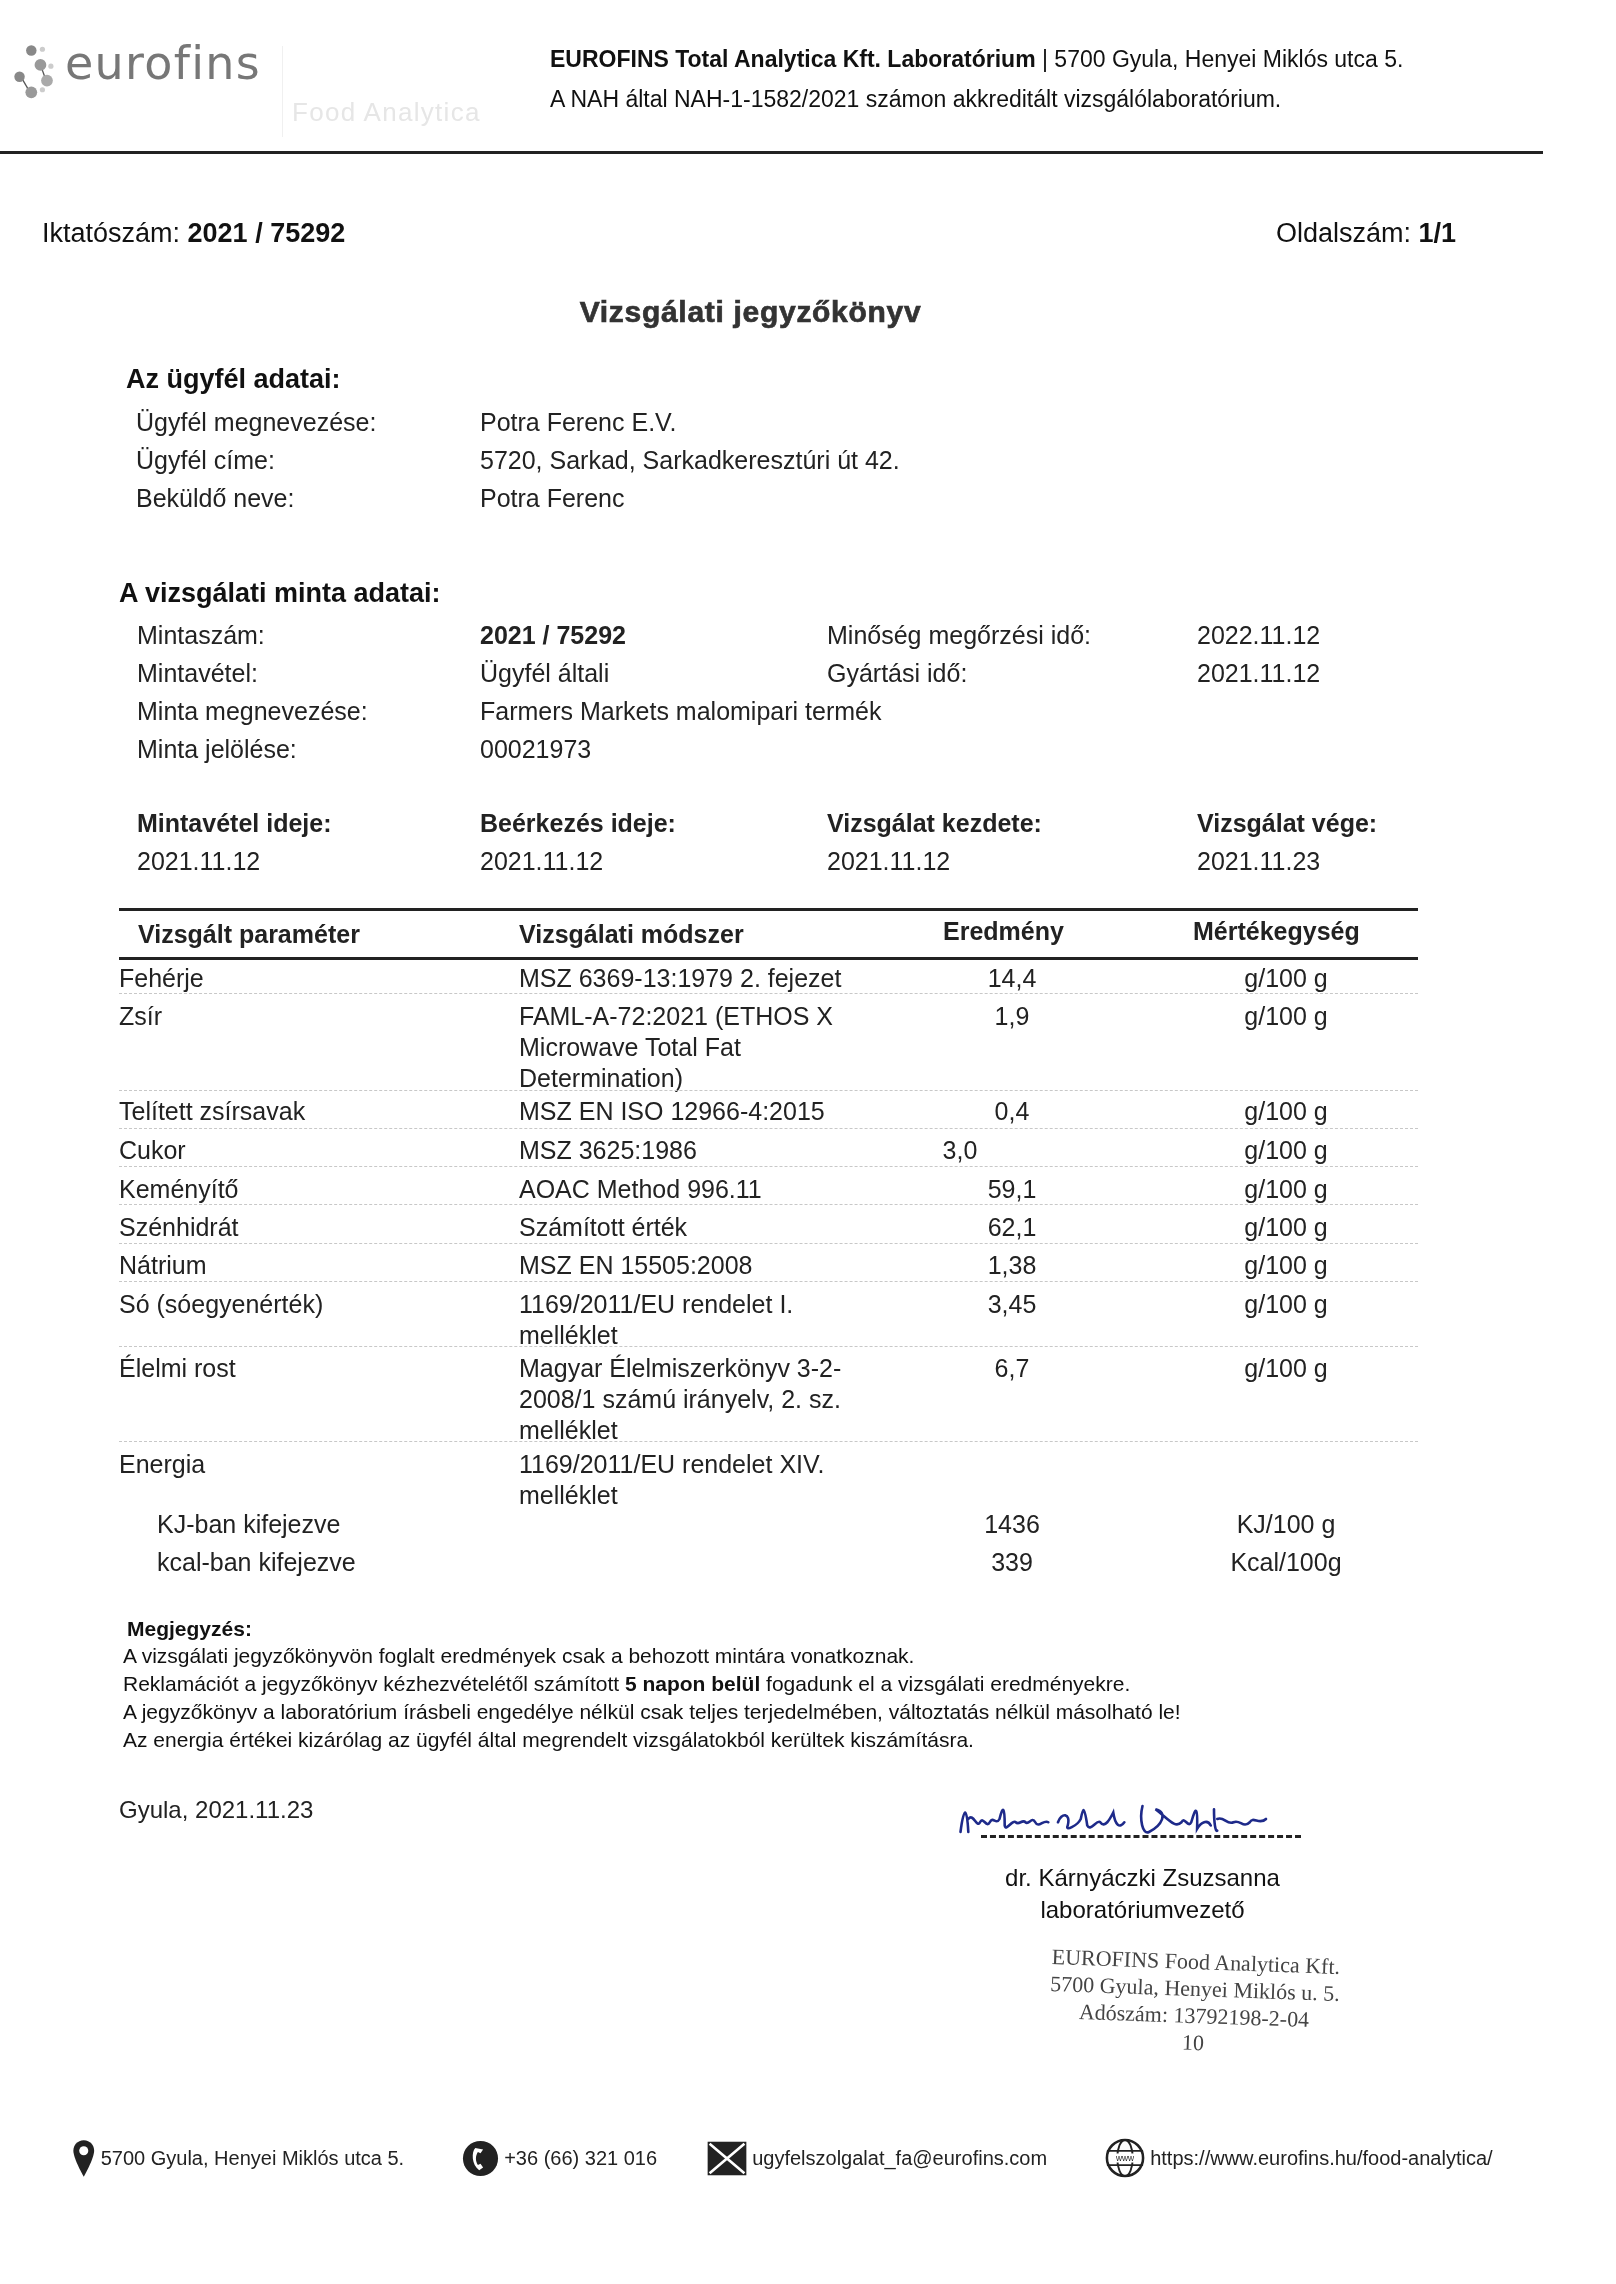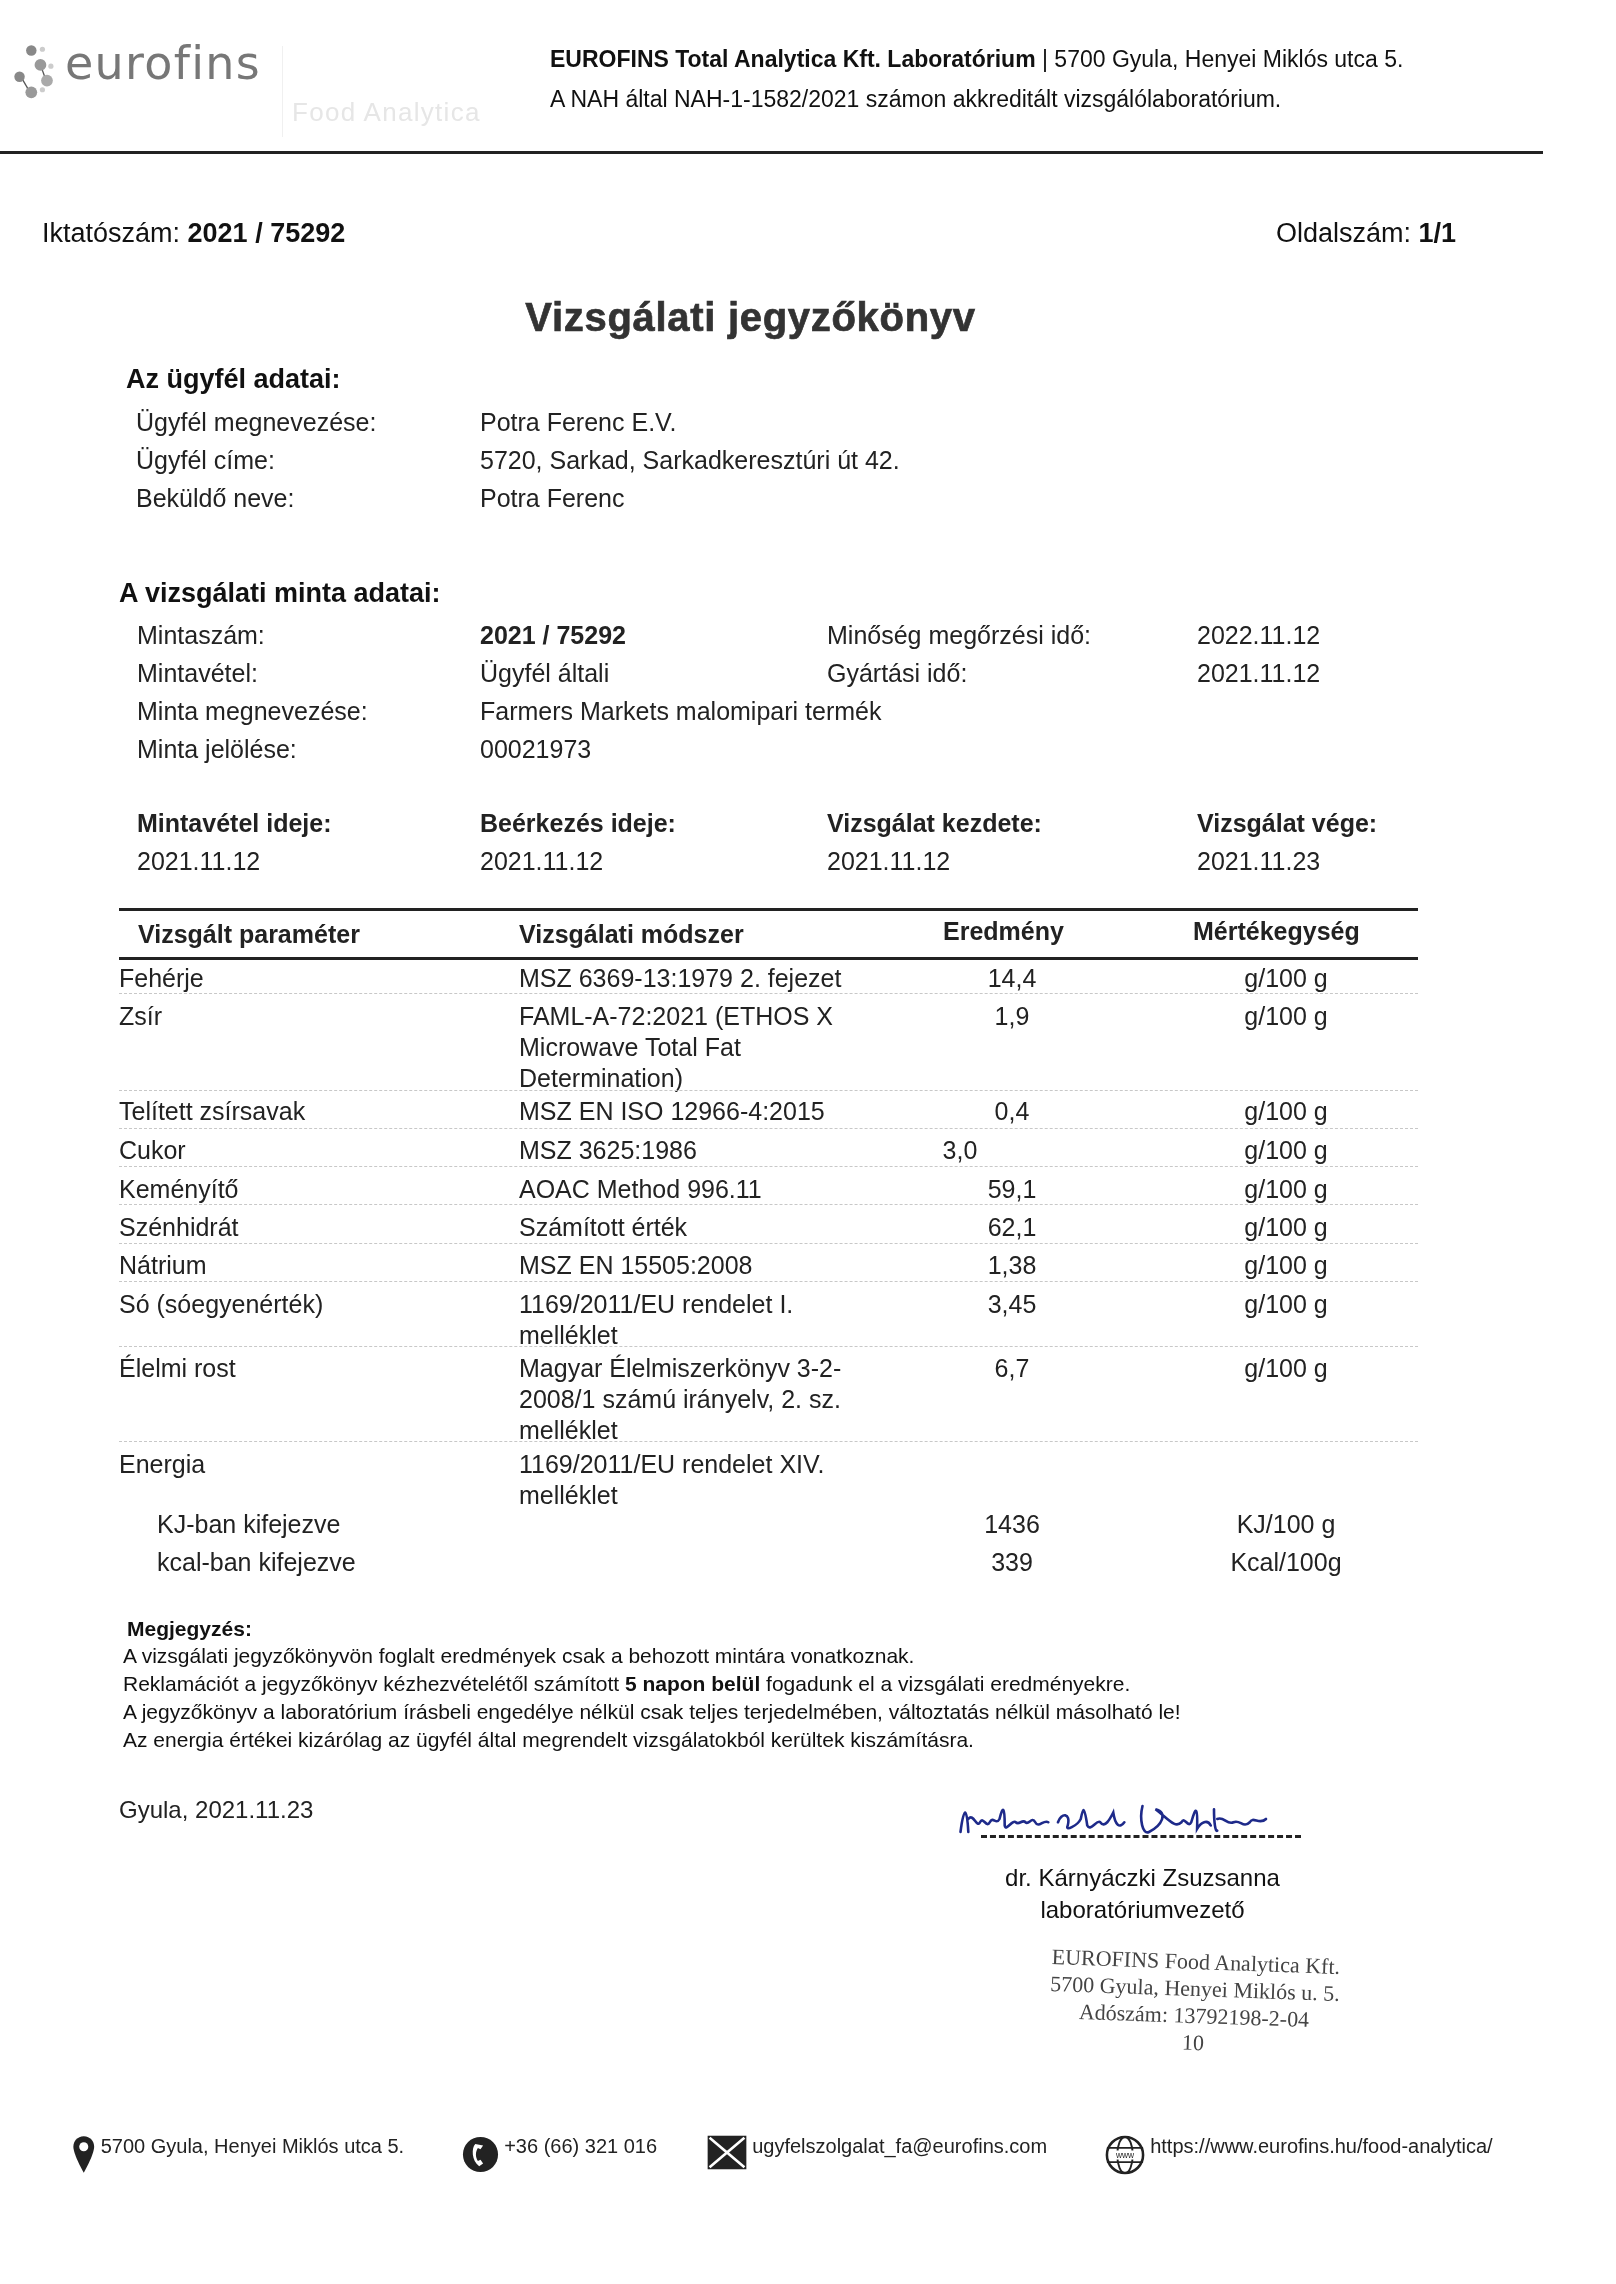--- a/index.html
+++ b/index.html
@@ -12,21 +12,21 @@
                font-size:46px; color:#777; letter-spacing:1.3px; font-weight:normal; }
   .logo-sub { position:absolute; left:292px; top:97px; font-size:26px; color:#e6e6e6; letter-spacing:1.3px; }
   .logo-divider { position:absolute; left:282px; top:46px; width:1.3px; height:91px; background:#f0f0f0; }
   .hdr1 { left:550px; top:46px; font-size:23px; }
   .hdr1 b { font-weight:bold; }
   .hdr2 { left:550px; top:86px; font-size:23px; }
   .hdr-rule { left:0; top:151px; width:1543px; height:3.3px; background:#222; }
 
   .reg { left:42px; top:218px; font-size:27px; }
   .page { left:1276px; top:218px; font-size:27px; }
-  .title { left:0; width:1501px; top:295px; text-align:center; font-size:40px; font-weight:bold; color:#333;
+  .title { left:0; width:1501px; top:295px; text-align:center; font-size:30px; font-weight:bold; color:#333;
            letter-spacing:0.7px; -webkit-text-stroke:0.7px #333; }
   .sec { font-size:27px; font-weight:bold; }
   .lbl { font-size:25px; color:#222; }
   .val { font-size:25px; color:#222; }
   .bold { font-weight:bold; }
 
   
   .trule { left:119px; width:1299px; height:3.3px; background:#222; }
   .th { font-size:25px; font-weight:bold; color:#222; }
   .td { font-size:25px; color:#222; line-height:31px; }
@@ -35,21 +35,21 @@
 
   .note-h { font-size:21px; font-weight:bold;margin-left:8px; }
   .note { font-size:21px; line-height:28px; }
 
   .sigline { left:981px; top:1835px; width:320px; border-top:3.3px dashed #222; }
   .signame { left:940px; width:405px; text-align:center; font-size:24px; }
   .stamp { left:992px; top:1948px; width:405px; font-family:"Liberation Serif", serif; color:#444;
            font-size:22px; line-height:27px; transform:rotate(2deg); text-align:center; }
 
   
-  .foot { top:2135px; height:46px; display:flex; font-size:20px; color:#222; }
+  .foot { top:2135px; height:46px; display:flex; align-items:center; font-size:20px; color:#222; }
   .foot svg { margin-right:5.2px; }
 </style>
 </head>
 <body>
 
 <div id="logo" class="abs">
   <svg width="49" height="59" viewBox="0 0 75 90" style="position:absolute;left:0;top:0">
     <line x1="12" y1="56" x2="25" y2="78" stroke="#555" stroke-width="2"></line>
     <line x1="42" y1="38" x2="50" y2="60" stroke="#555" stroke-width="2"></line>
     <circle cx="28" cy="16" r="8" fill="#888"></circle>

